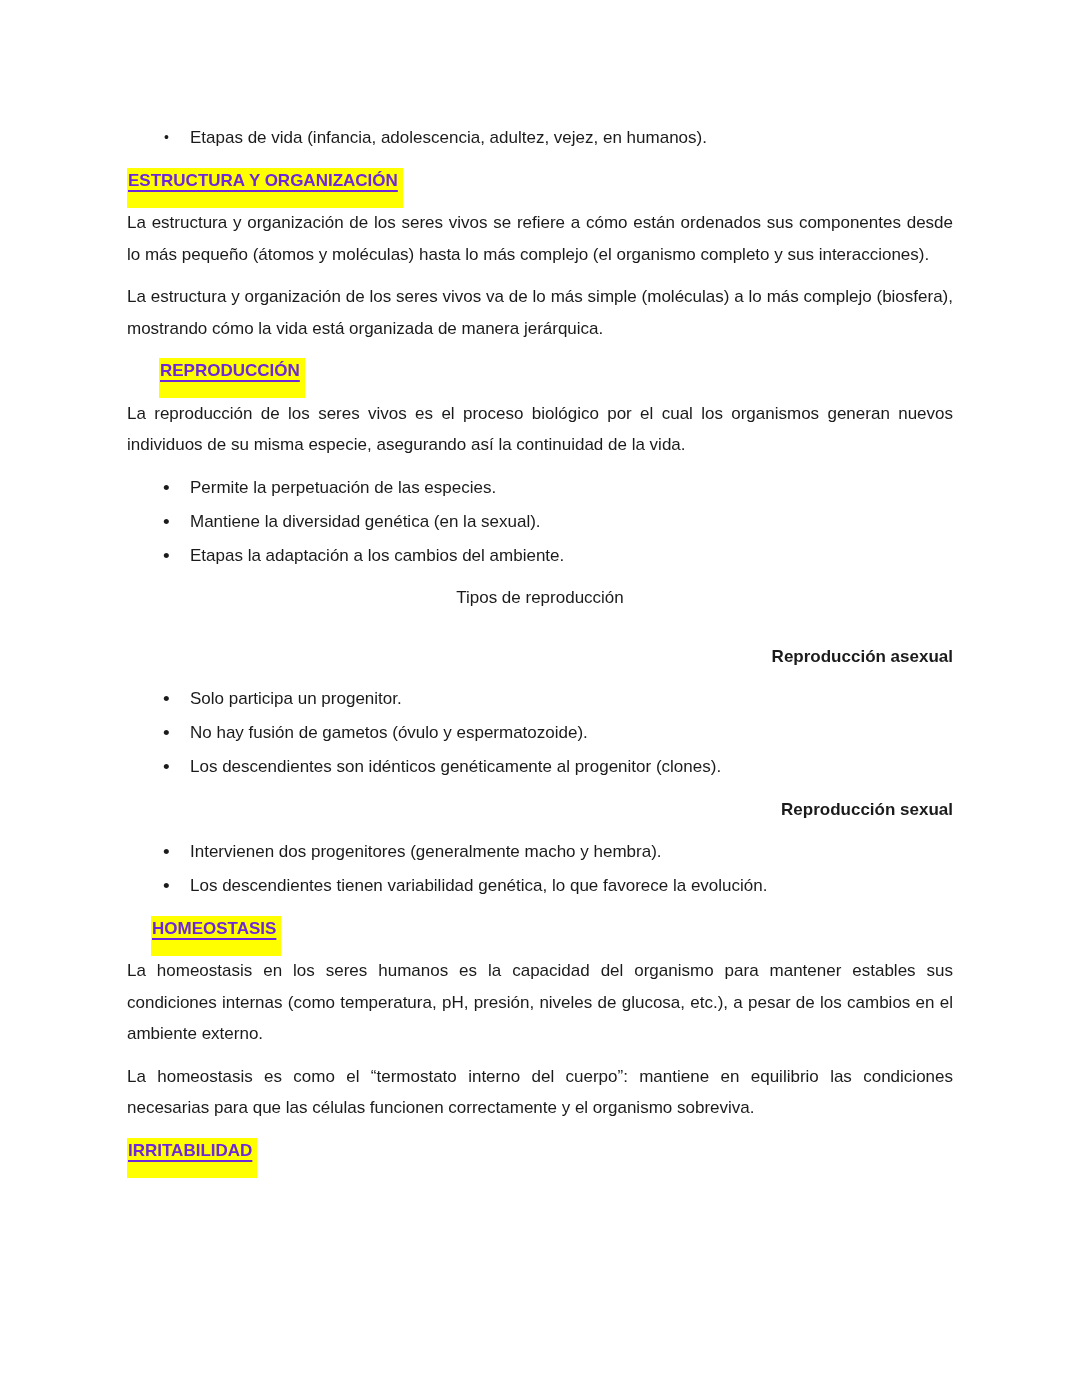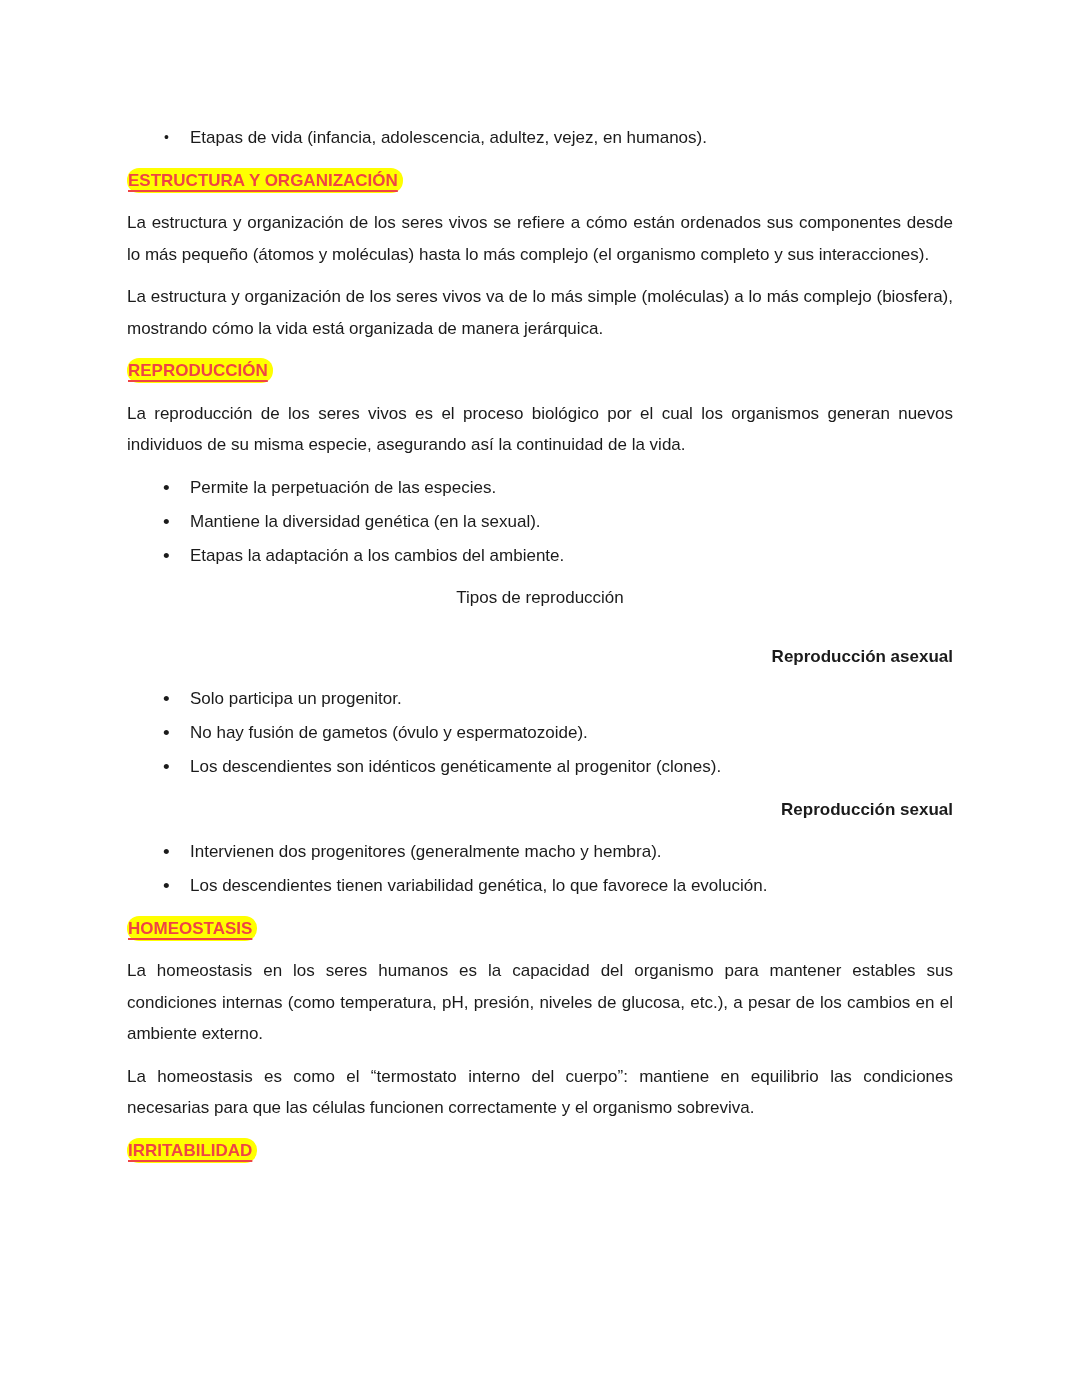--- a/index.html
+++ b/index.html
@@ -30,26 +30,25 @@
     text-align: right;
   }
   .heading {
     margin: 0 0 11px 0;
     font-size: 17px;
     font-weight: 700;
     line-height: 31.5px;
   }
   .heading mark {
     background: #ffff00;
-    color: #ef4444;
-    padding: 3px 5px 3px 1px;
+    color: #6d28d9;
+    padding: 3px 5px 18px 1px;
     text-decoration: underline;
     text-decoration-thickness: 1.6px;
     text-underline-offset: 4px;
-    border-radius: 12px;
   }
   ul.bullets {
     margin: 0 0 11px 0;
     padding: 0 0 0 63px;
     list-style: none;
   }
   ul.bullets li {
     position: relative;
     margin: 0 0 2.5px 0;
     text-align: left;
@@ -77,21 +76,21 @@
 
   <div class="heading">
     <mark style="background-color: rgb(255, 255, 0);">ESTRUCTURA Y ORGANIZACIÓN</mark>
   </div>
 
   <p class="para">La estructura y organización de los seres vivos se refiere a cómo están ordenados sus componentes desde lo más pequeño (átomos y moléculas) hasta lo más complejo (el organismo completo y sus interacciones).</p>
 
   <p class="para">La estructura y organización de los seres vivos va de lo más simple (moléculas) a lo más complejo (biosfera), mostrando cómo la vida está organizada de manera jerárquica.</p>
 
   <div class="heading">
-    <mark style="background-color: rgb(255, 255, 0);">REPRODUCCIÓN</mark>
+    <mark style="background-color: rgb(255, 255, 0); margin-left: 32px;">REPRODUCCIÓN</mark>
   </div>
 
   <p class="para">La reproducción de los seres vivos es el proceso biológico por el cual los organismos generan nuevos individuos de su misma especie, asegurando así la continuidad de la vida.</p>
 
   <ul class="bullets">
     <li>Permite la perpetuación de las especies.</li>
     <li>Mantiene la diversidad genética (en la sexual).</li>
     <li>Etapas la adaptación a los cambios del ambiente.</li>
   </ul>
 
@@ -106,21 +105,21 @@
   </ul>
 
   <p class="sub-heading">Reproducción sexual</p>
 
   <ul class="bullets">
     <li>Intervienen dos progenitores (generalmente macho y hembra).</li>
     <li>Los descendientes tienen variabilidad genética, lo que favorece la evolución.</li>
   </ul>
 
   <div class="heading">
-    <mark style="background-color: rgb(255, 255, 0);">HOMEOSTASIS</mark>
+    <mark style="background-color: rgb(255, 255, 0); margin-left: 24px;">HOMEOSTASIS</mark>
   </div>
 
   <p class="para">La homeostasis en los seres humanos es la capacidad del organismo para mantener estables sus condiciones internas (como temperatura, pH, presión, niveles de glucosa, etc.), a pesar de los cambios en el ambiente externo.</p>
 
   <p class="para">La homeostasis es como el “termostato interno del cuerpo”: mantiene en equilibrio las condiciones necesarias para que las células funcionen correctamente y el organismo sobreviva.</p>
 
   <div class="heading">
     <mark style="background-color: rgb(255, 255, 0);">IRRITABILIDAD</mark>
   </div>
 

